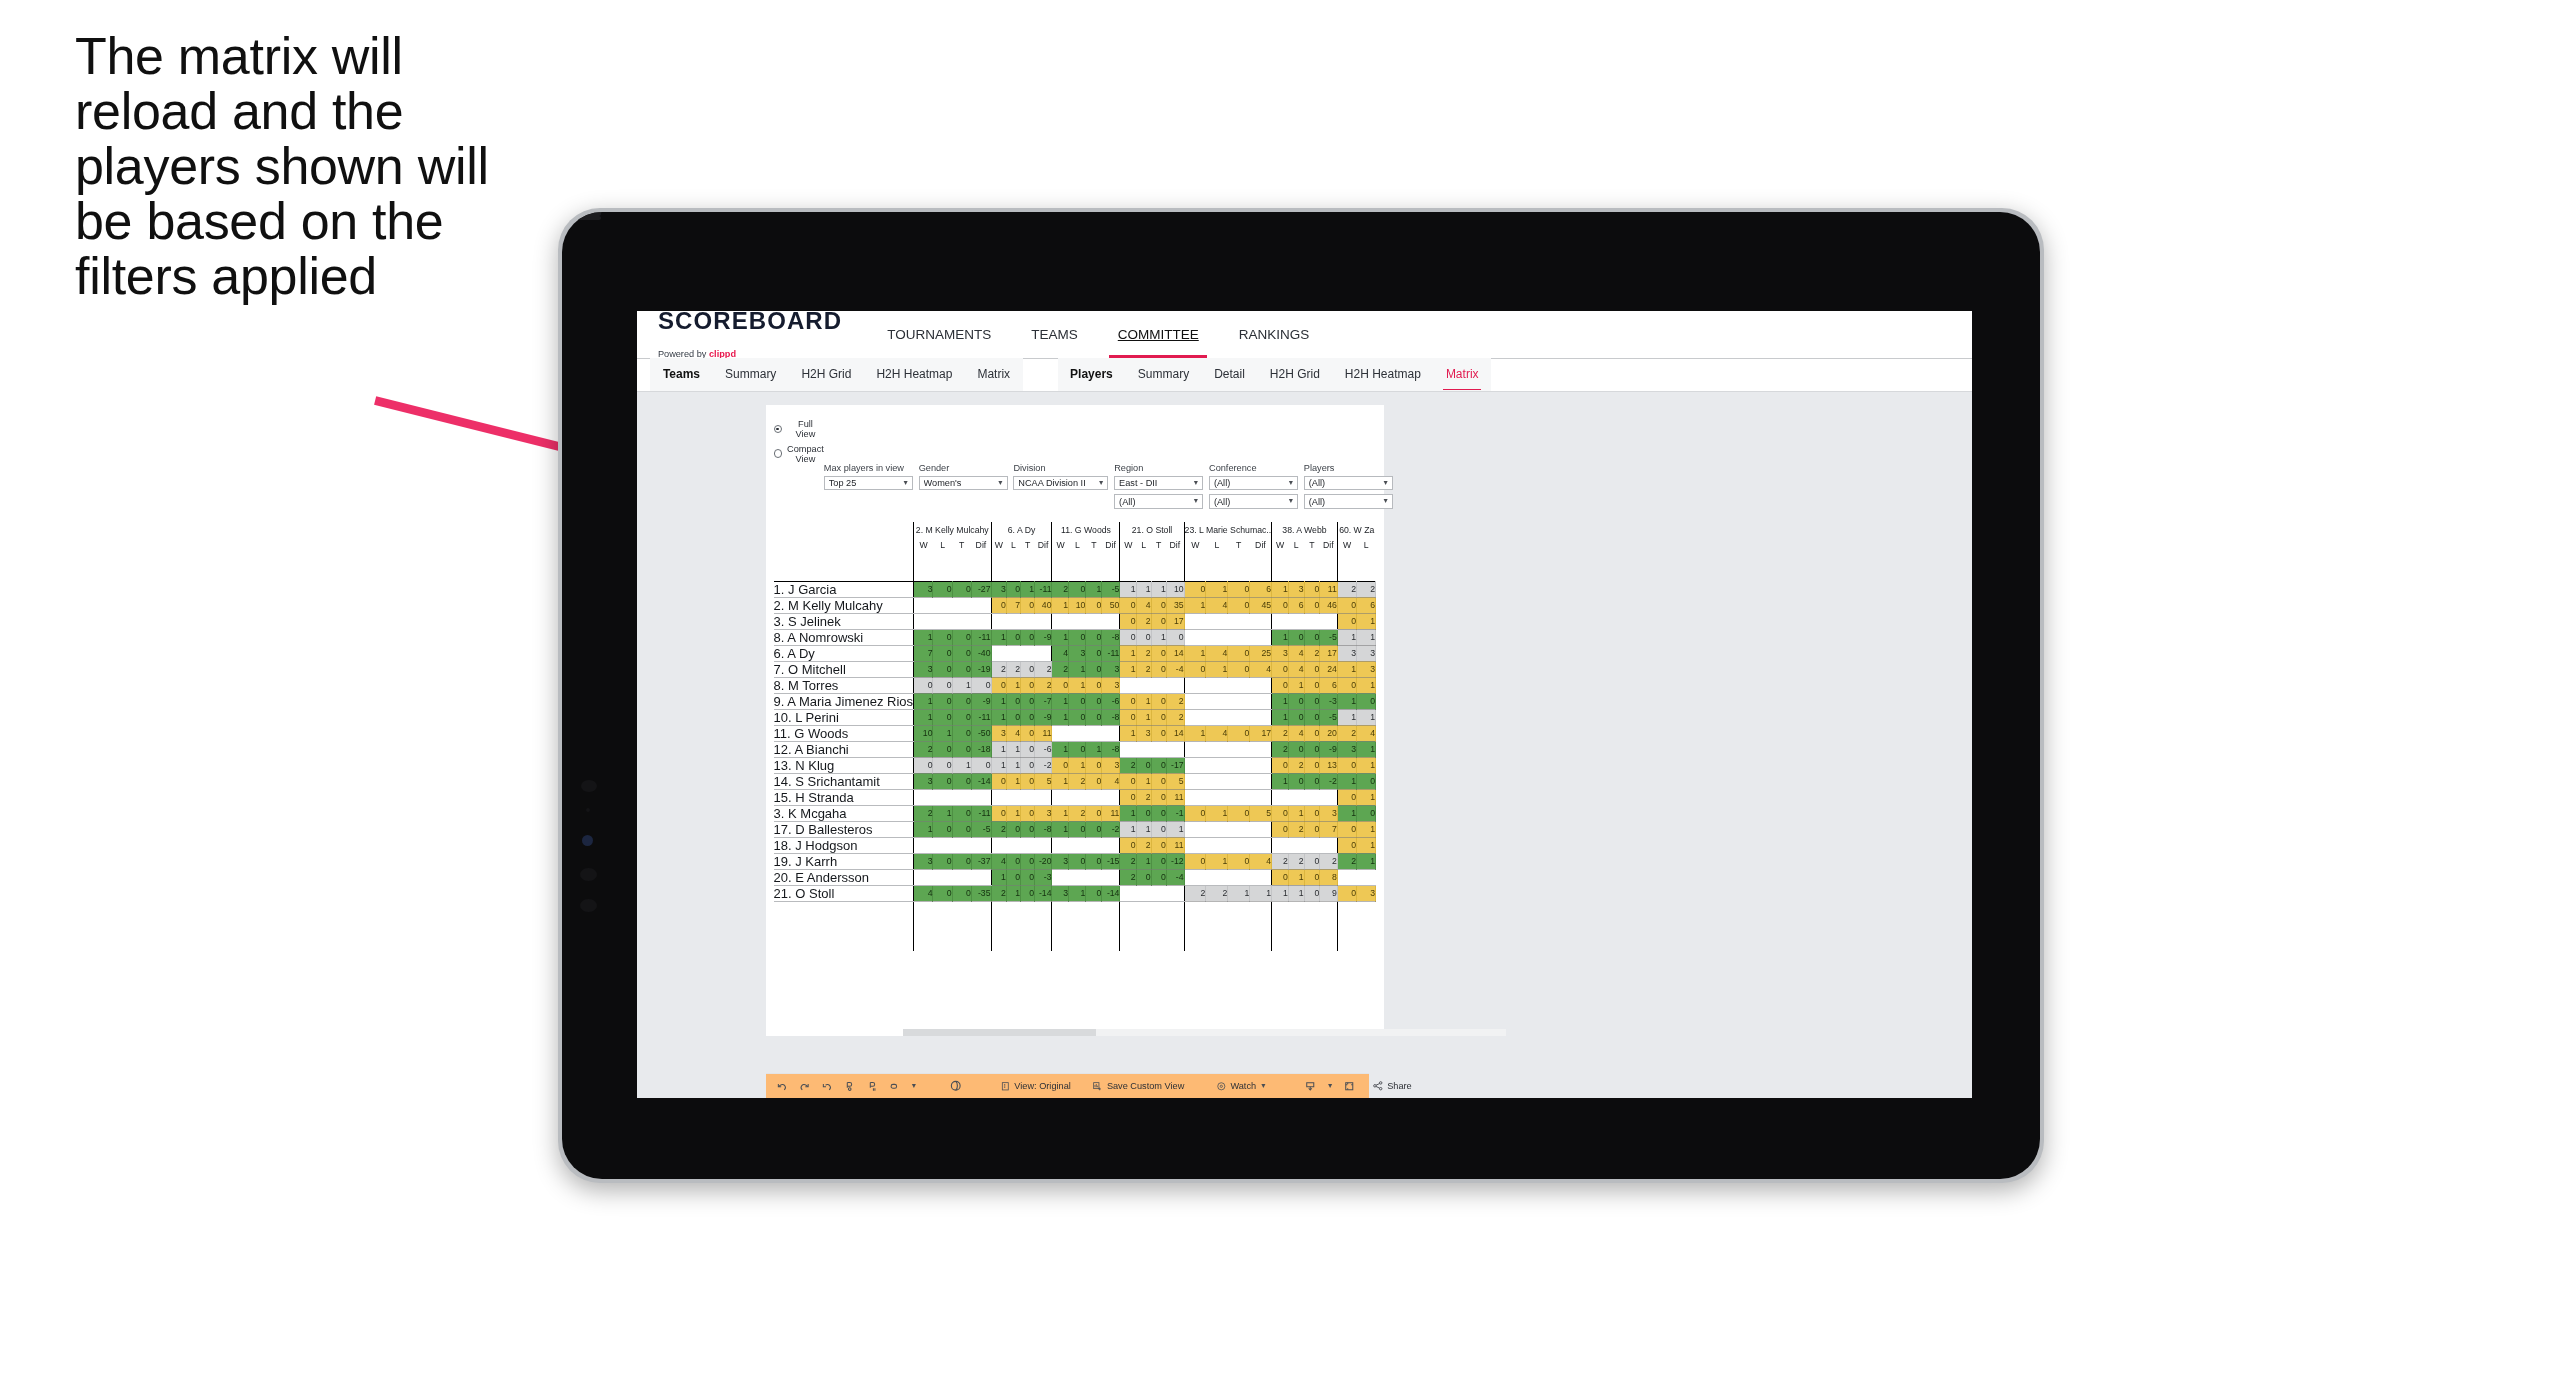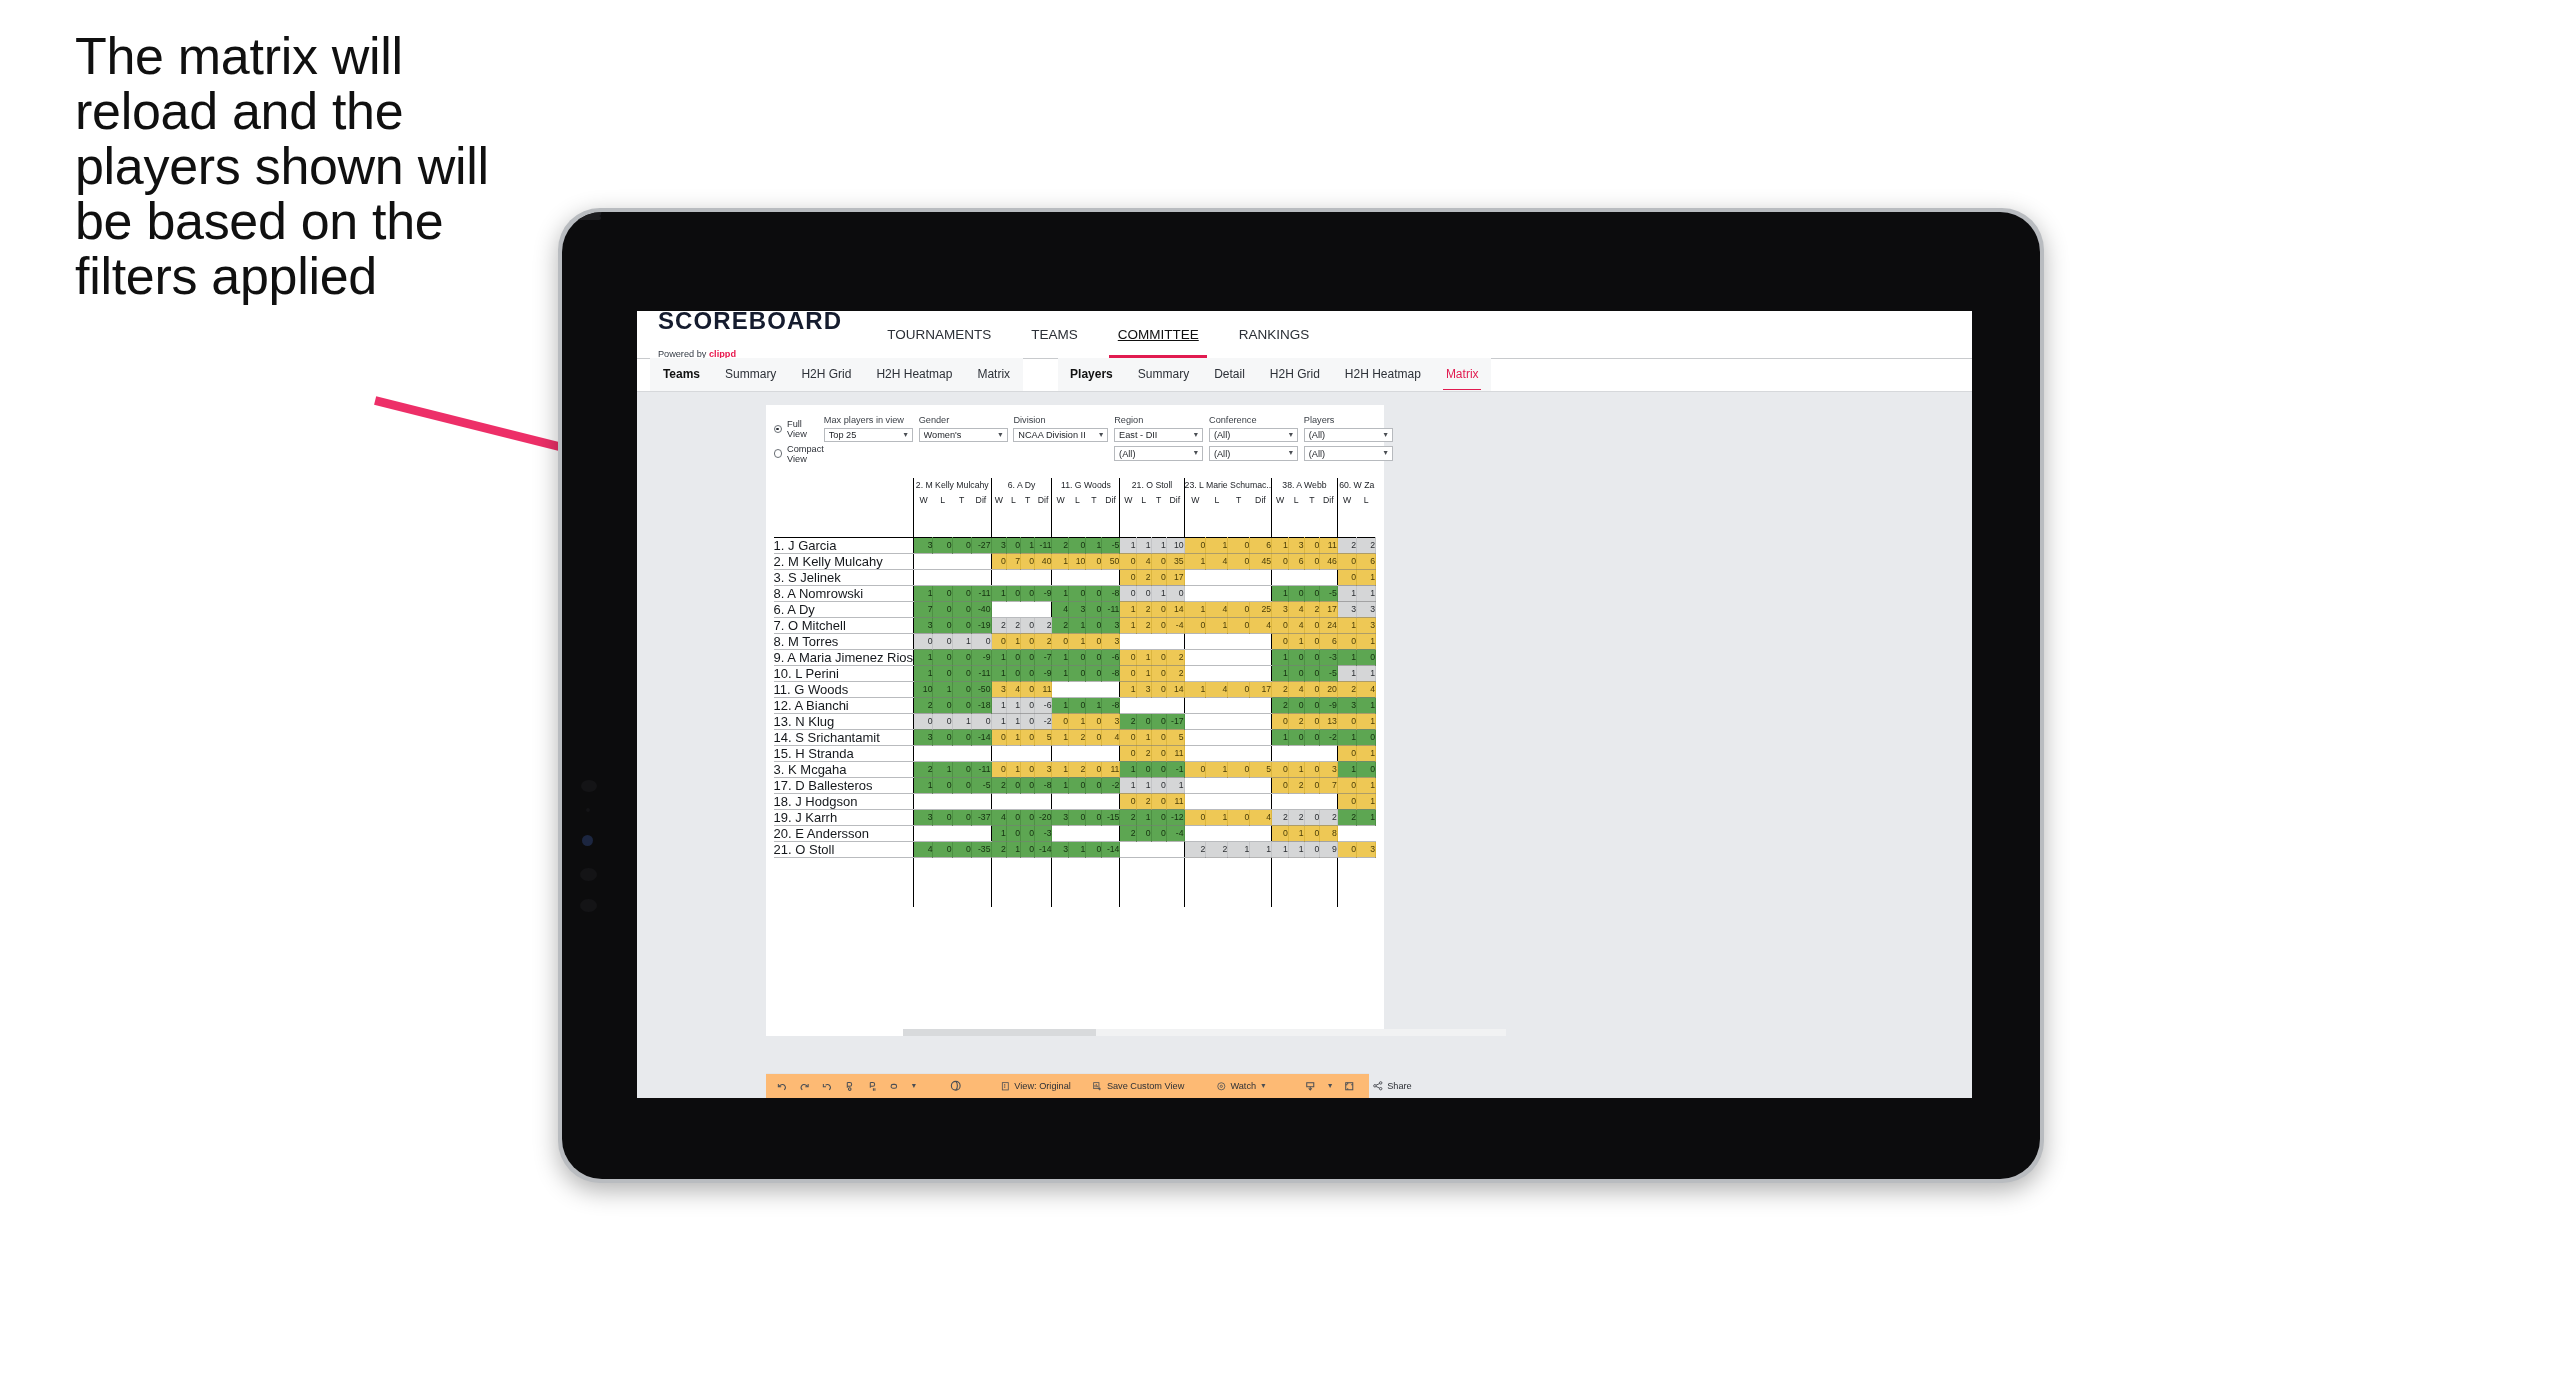--- a/index.html
+++ b/index.html
@@ -111,32 +111,32 @@
     position: absolute; left: 129px; top: 13.5px;
     width: 618px; height: 631px;
     background: #ffffff;
   }
 
   
   #filters {
     display: flex; padding: 9.7px 7.7px 7.7px 7.7px; gap: 0px; align-items: flex-start;
   }
   #viewmode { width: 66px; padding-top: 3.9px; }
-  .radio-row { display: flex; align-items: center; gap: 4.8px; margin-bottom: 4.8px; }
+  .radio-row { display: flex; align-items: center; gap: 4.8px; margin-bottom: 4.8px; text-align: center; }
   .radio {
     width: 8.7px; height: 8.7px; border-radius: 50%;
     border: 1px solid #6a6f75; background: #fff; position: relative; flex: none;
   }
   .radio.on::after {
     content: ""; position: absolute; left: 1.9px; top: 1.9px;
     width: 2.9px; height: 2.9px; border-radius: 50%; background: #2b2f36;
   }
   .radio-label { font-size: 9.2px; color: #2b2f36; }
   .fgroup { margin-right: 5.8px; }
-  .fgroup .flabel { font-size: 9.2px; color: #3a3f46; margin-bottom: 2.9px; }
+  .fgroup .flabel { font-size: 9.2px; color: #3a3f46; margin-bottom: 2.9px; margin-top: 48px; }
   .sel {
     height: 14.5px; width: 89px; border: 1px solid #b7babe; background: #fff;
     display: flex; align-items: center; justify-content: space-between;
     padding: 0 2.9px 0 3.9px; margin-bottom: 3.9px;
   }
   .sel .selv { font-size: 9.2px; color: #23262b; white-space: nowrap; overflow: hidden; }
   .sel .caret { font-size: 6.8px; color: #4a4e54; line-height: 1; }
   .sel.wide { width: 95px; }
 
   

